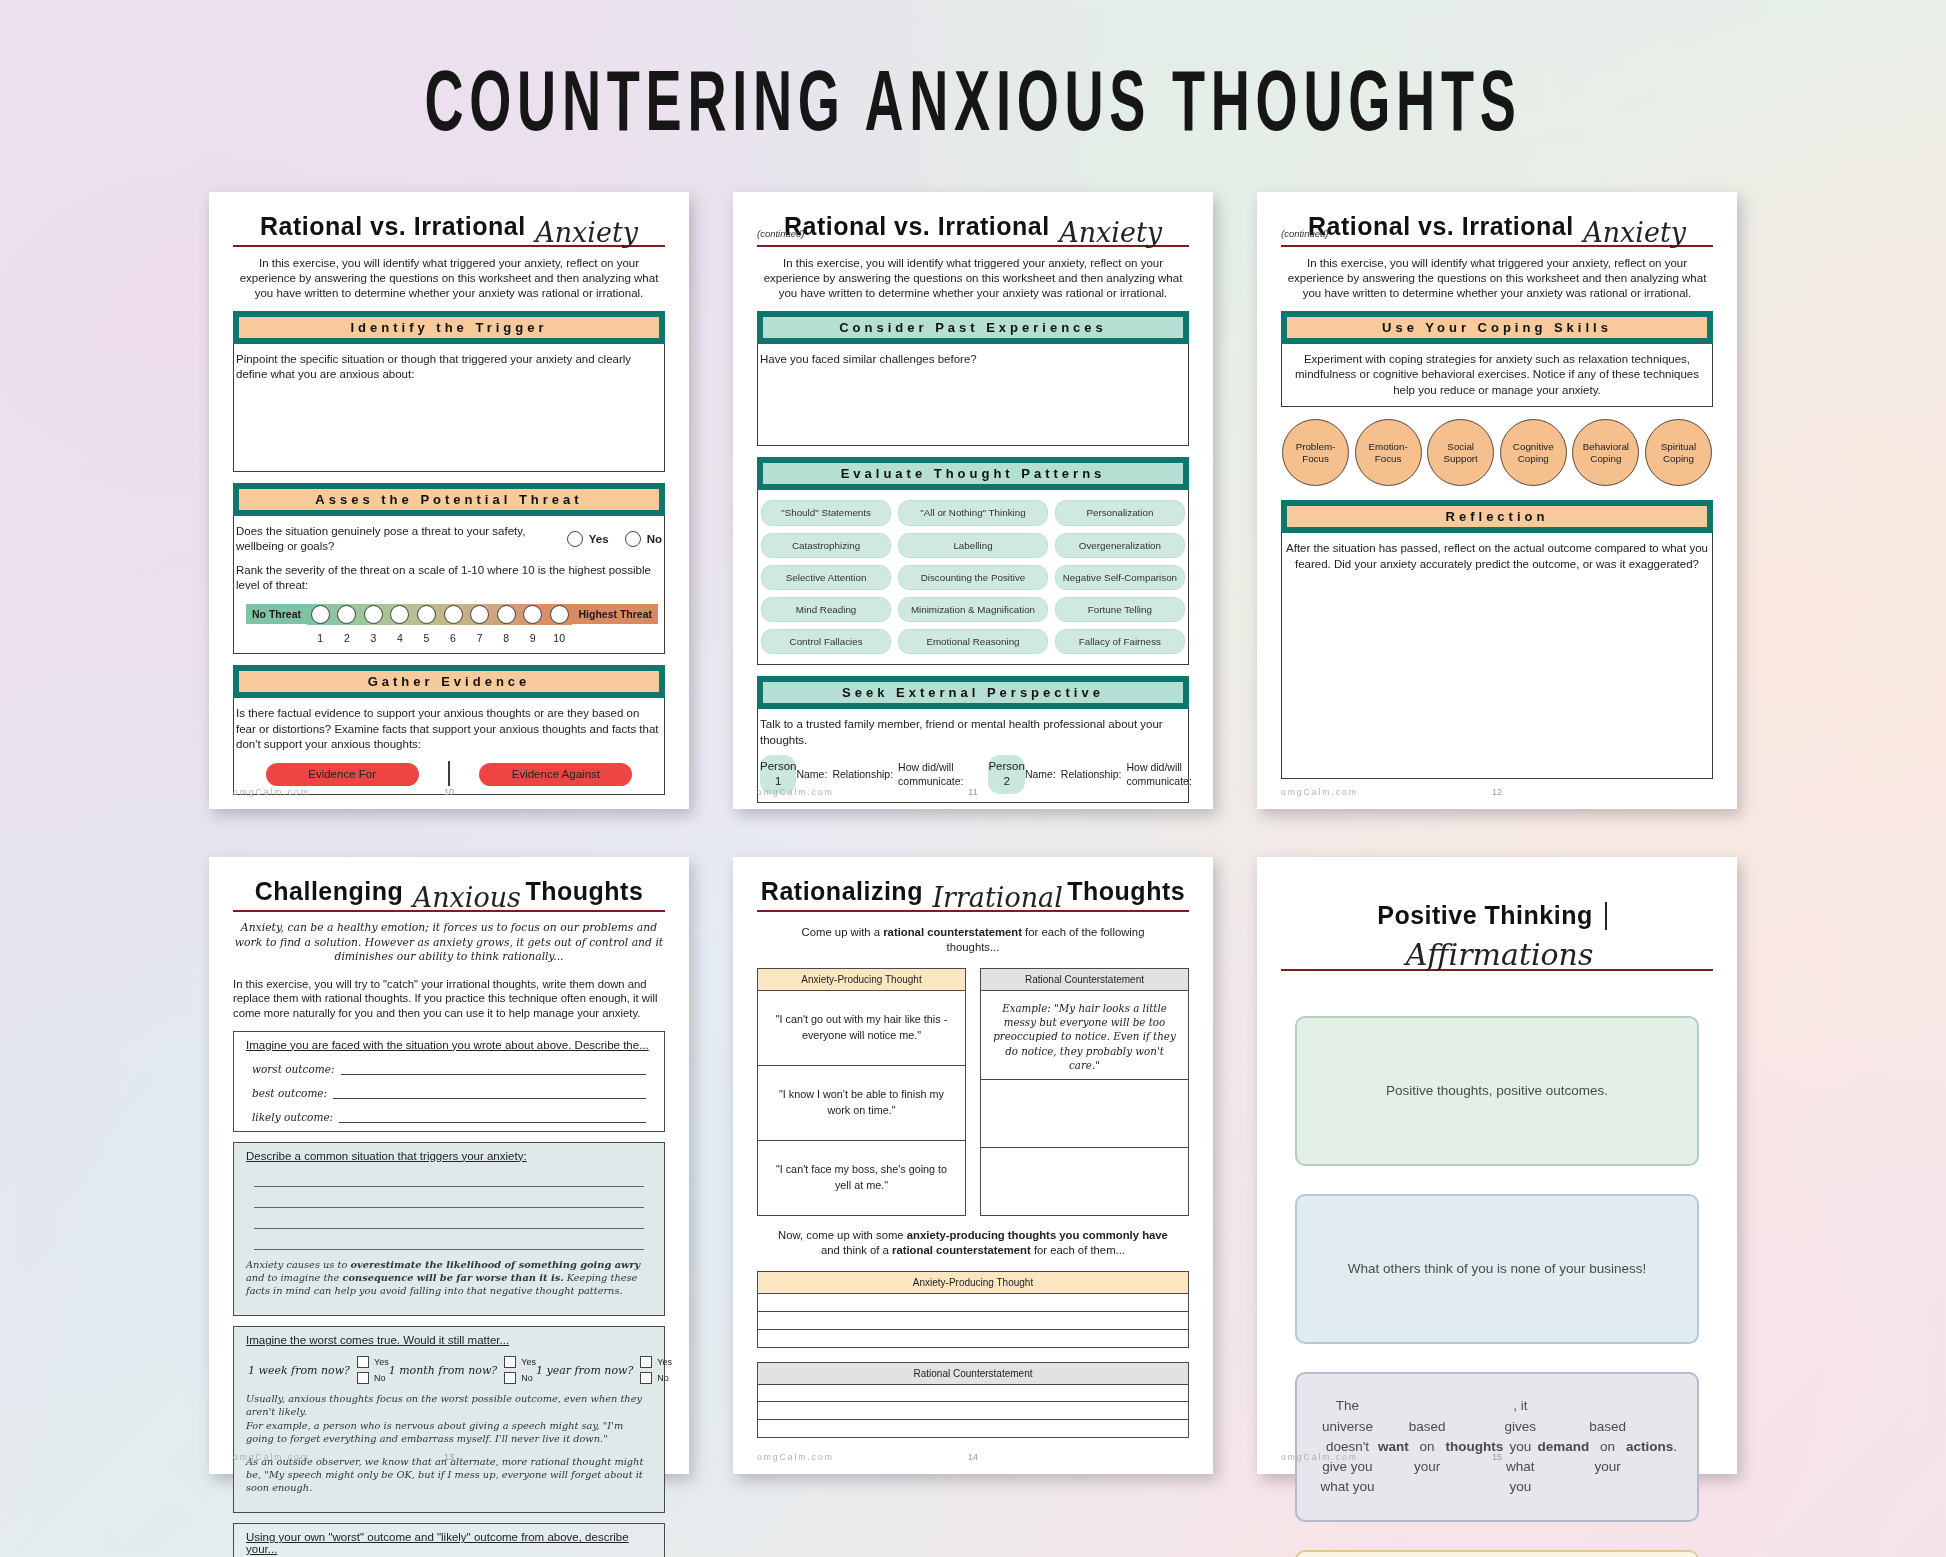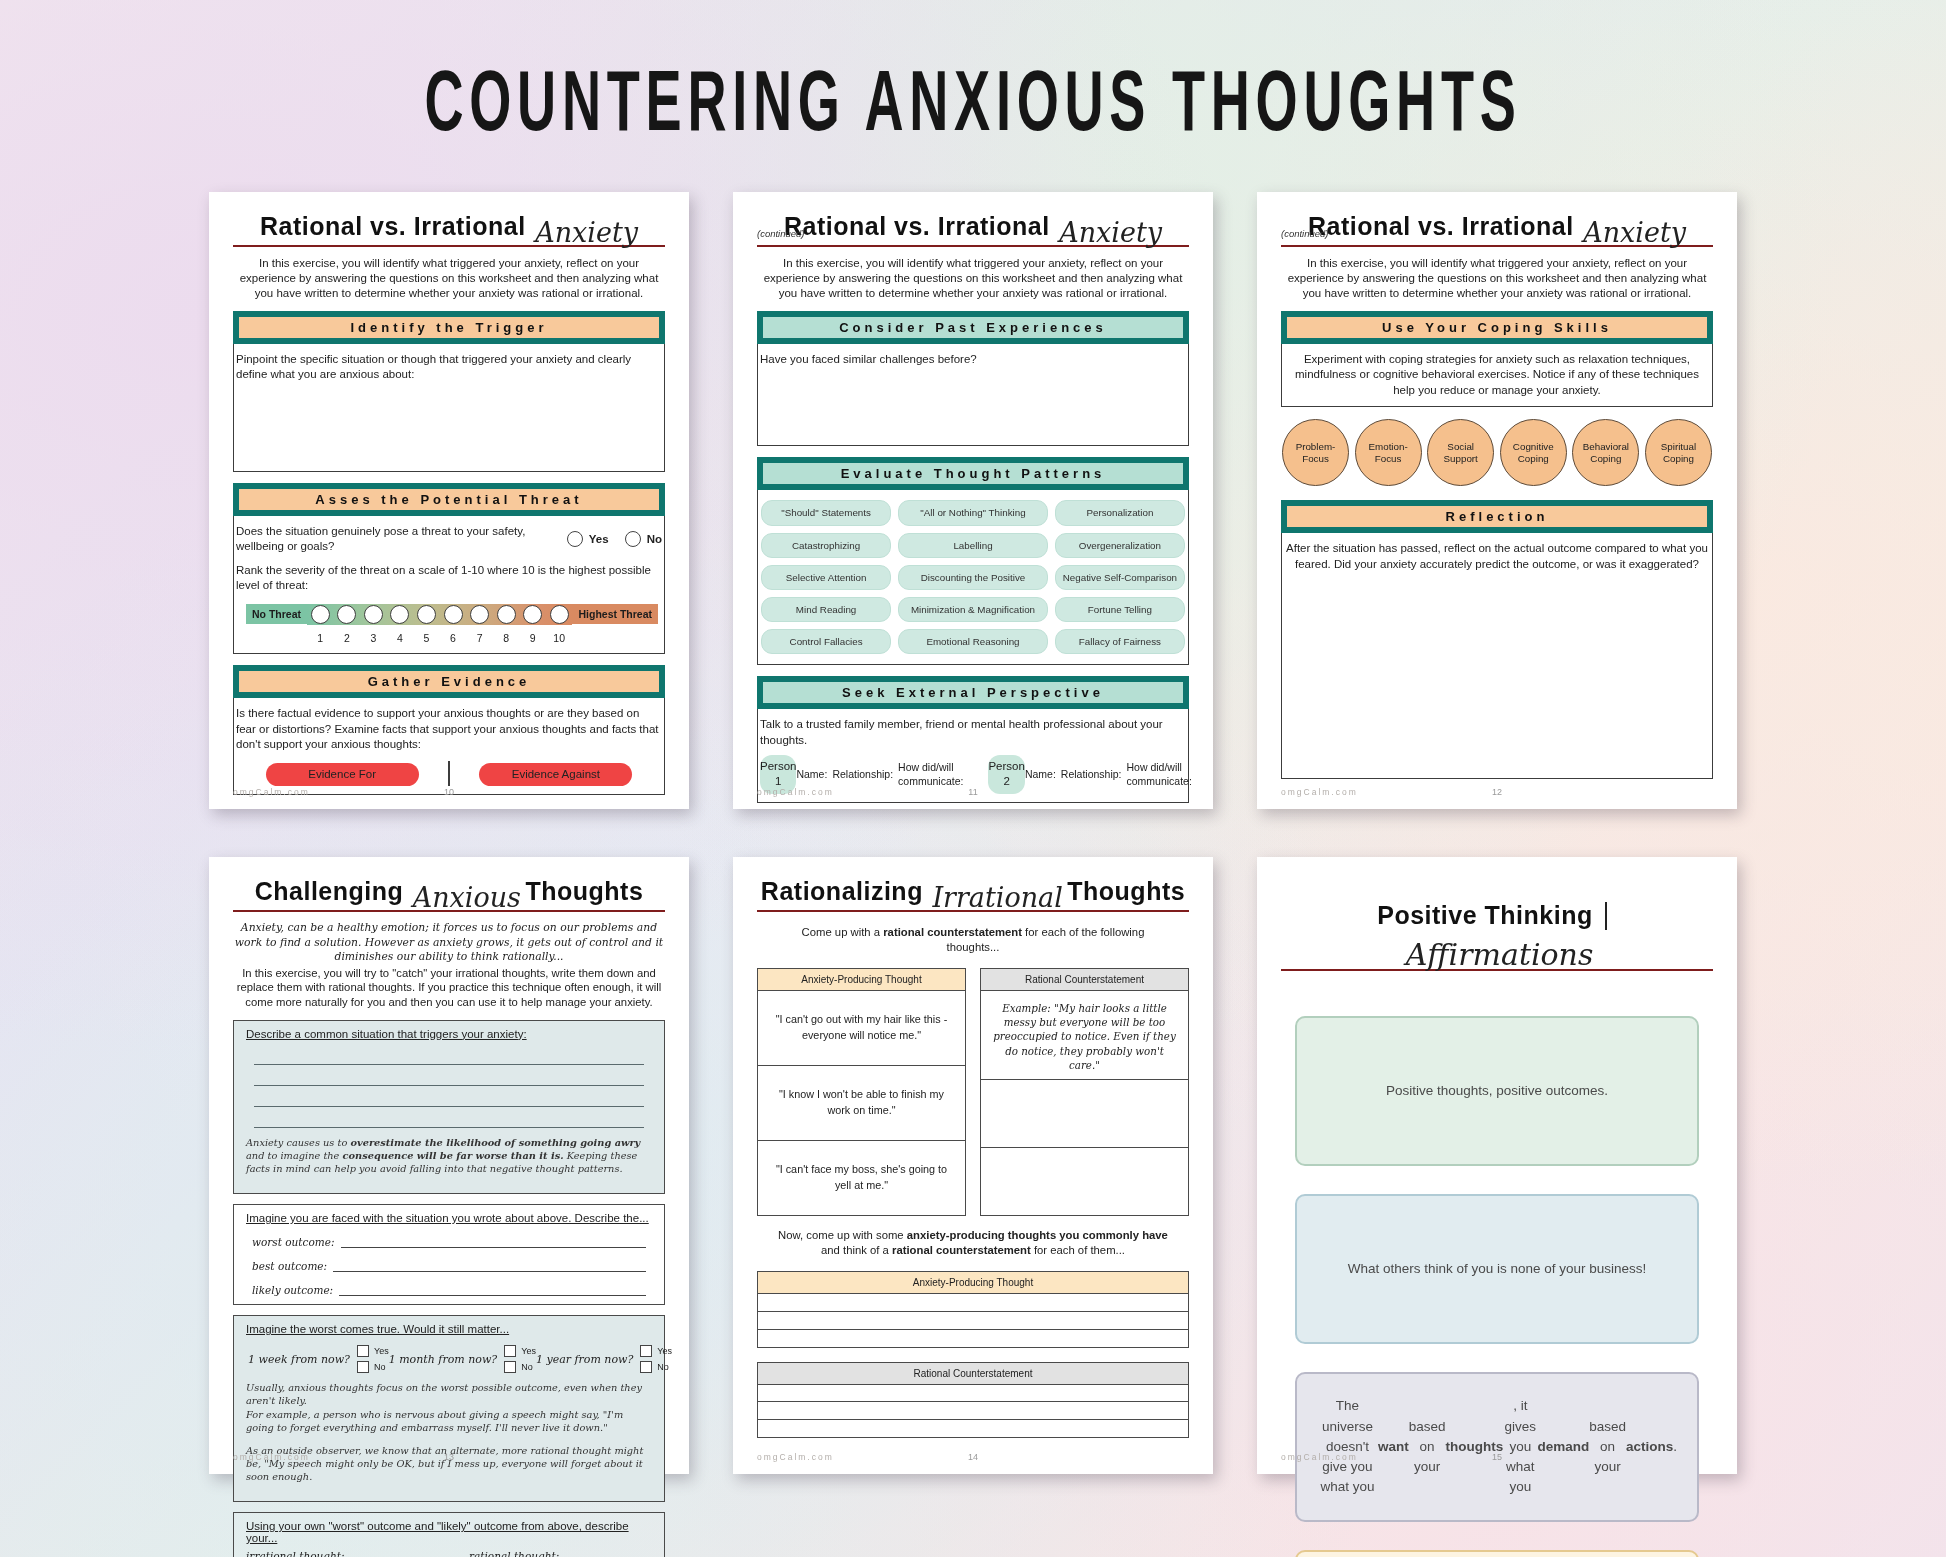--- a/index.html
+++ b/index.html
@@ -73,21 +73,21 @@
   .field-row{display:flex;align-items:center;gap:5px;font-size:10.5px;}
   .fbox{flex:1;height:15px;background:#efefef;}
   .fblock{height:44px;background:#efefef;margin-top:-4px;}
   
   .coping-row{display:flex;justify-content:space-between;margin:12px 1px 14px;}
   .coping-circle{width:67px;height:67px;border-radius:50%;background:#f5c08d;border:1.5px solid #5d4a38;
     display:flex;align-items:center;justify-content:center;text-align:center;font-size:9.8px;line-height:1.2;
     padding:6px;box-sizing:border-box;color:#222;}
   
   .s4-intro-i{font-family:"DejaVu Serif",serif;font-style:italic;font-size:10.8px;line-height:1.35;text-align:center;margin:2px 0 0;}
-  .s4-intro{font-size:11.3px;line-height:1.3;text-align:center;margin:1px 0 10px;}
+  .s4-intro{font-size:11.3px;line-height:1.3;text-align:left;margin:12px 0 10px;}
   .b4box{border:1.5px solid #4a4a4a;padding:7px 12px 8px;margin-bottom:10px;font-size:11px;box-sizing:border-box;}
   .bluebg{background:#dfe9ea;}
   .b4prompt{text-decoration:underline;font-size:11.5px;color:#222;margin:0 0 4px;}
   .wline{border-bottom:1px solid #5a6a6e;height:20px;margin:0 8px;}
   .b4note{font-family:"DejaVu Serif",serif;font-style:italic;font-size:9.8px;line-height:1.35;margin-top:8px;color:#333;}
   .out-row{display:flex;align-items:flex-end;gap:6px;margin:9px 6px 0;}
   .out-lab{font-family:"DejaVu Serif",serif;font-style:italic;font-size:10.5px;white-space:nowrap;}
   .out-line{flex:1;border-bottom:1px solid #444;height:14px;}
   .cb-row{display:flex;justify-content:space-between;margin:10px 2px 4px;}
   .cb-group{display:flex;align-items:center;gap:7px;}
@@ -351,43 +351,43 @@
 
     <section class="sheet">
       <div class="title-row">
         <span class="t-main">Challenging</span>
         <span class="t-script">Anxious</span>
         <span class="t-main">Thoughts</span>
       </div>
       <p class="s4-intro-i">Anxiety, can be a healthy emotion; it forces us to focus on our problems and work to find a solution. However as anxiety grows, it gets out of control and it diminishes our ability to think rationally...</p>
       <p class="s4-intro">In this exercise, you will try to "catch" your irrational thoughts, write them down and replace them with rational thoughts.  If you practice this technique often enough, it will come more naturally for you and then you can use it to help manage your anxiety.</p>
 
+      <div class="b4box">
+        <p class="b4prompt">Imagine you are faced with the situation you wrote about above.  Describe the...</p>
+        <div class="out-row">
+            <span class="out-lab">worst outcome:</span>
+            <span class="out-line"></span>
+          </div>
+        <div class="out-row">
+            <span class="out-lab">best outcome:</span>
+            <span class="out-line"></span>
+          </div>
+        <div class="out-row">
+            <span class="out-lab">likely outcome:</span>
+            <span class="out-line"></span>
+          </div>
+      </div>
+
       <div class="b4box bluebg">
         <p class="b4prompt">Describe a common situation that triggers your anxiety:</p>
         <div class="wline"></div>
         <div class="wline"></div>
         <div class="wline"></div>
         <div class="wline"></div>
         <p class="b4note">Anxiety causes us to <b>overestimate the likelihood of something going awry</b> and to imagine the <b>consequence will be far worse than it is.</b>  Keeping these facts in mind can help you avoid falling into that negative thought patterns.</p>
-      </div>
-
-      <div class="b4box">
-        <p class="b4prompt">Imagine you are faced with the situation you wrote about above.  Describe the...</p>
-        <div class="out-row">
-            <span class="out-lab">worst outcome:</span>
-            <span class="out-line"></span>
-          </div>
-        <div class="out-row">
-            <span class="out-lab">best outcome:</span>
-            <span class="out-line"></span>
-          </div>
-        <div class="out-row">
-            <span class="out-lab">likely outcome:</span>
-            <span class="out-line"></span>
-          </div>
       </div>
 
       <div class="b4box bluebg">
         <p class="b4prompt">Imagine the worst comes true.  Would it still matter...</p>
         <div class="cb-row">
           <div class="cb-group">
             <span class="cb-q">1  week from now?</span>
             <span class="cb-stack">
               <span class="cb-line">
                   <span class="cb"></span>

